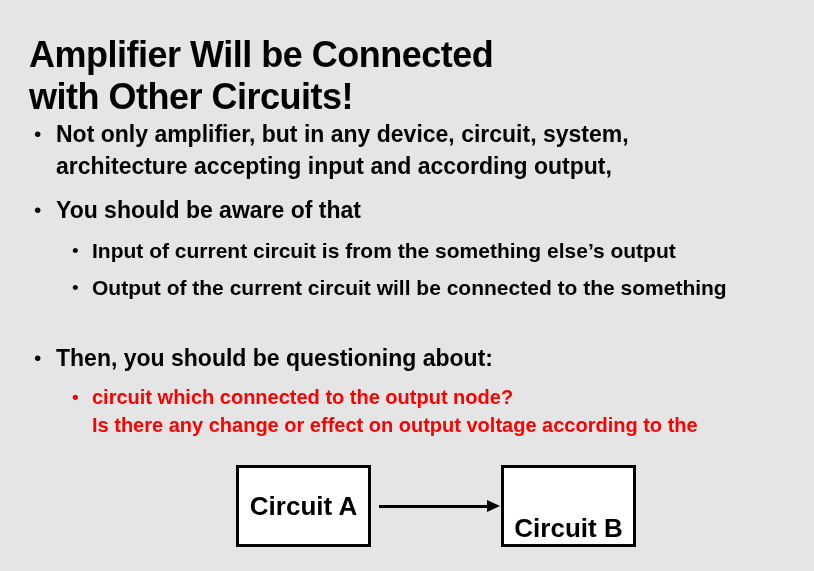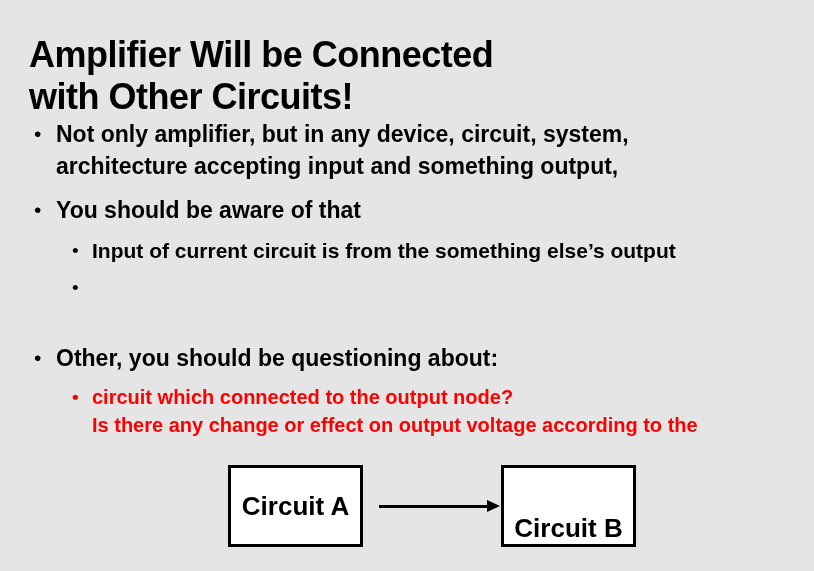--- a/index.html
+++ b/index.html
@@ -33,21 +33,21 @@
   .b5{top:383px;font-weight:bold;color:#fe0000;font-size:20px;line-height:28px;}
   .b5 .dot{color:#fe0000;}
   
   .cbox{
     position:absolute;top:465px;height:82px;
     border:3px solid #000;background:#fff;
     display:flex;align-items:center;justify-content:center;
     font-size:26px;font-weight:bold;
     box-sizing:border-box;
   }
-  #box-a{left:228px;width:135px;}
+  #box-a{left:236px;width:135px;}
   #box-b{left:501px;width:135px;align-items:flex-end;}
   #arrow-line{
     position:absolute;left:379px;top:505px;width:110px;height:3px;background:#000;
   }
   #arrow-head{
     position:absolute;left:487px;top:500px;width:0;height:0;
     border-left:13px solid #000;
     border-top:6px solid transparent;
     border-bottom:6px solid transparent;
   }
@@ -59,48 +59,49 @@
 
   <h1 id="title">
     <div>Amplifier Will be Connected</div>
     <div>with Other Circuits!</div>
   </h1>
 
   <div class="item lvl1 b0">
     <span class="dot">•</span>
     <div class="txt">
       <div>Not only amplifier, but in any device, circuit, system,</div>
-      <div>architecture accepting input and something output,</div>
+      <div>architecture accepting input and according output,</div>
     </div>
   </div>
 
   <div class="item lvl1 b1">
     <span class="dot">•</span>
     <div class="txt">
       <div>You should be aware of that</div>
     </div>
   </div>
 
   <div class="item lvl2 b2">
     <span class="dot">•</span>
     <div class="txt">
       <div>Input of current circuit is from the something else’s output</div>
     </div>
   </div>
 
   <div class="item lvl2 b3">
     <span class="dot">•</span>
     <div class="txt">
+      <div>Output of the current circuit will be connected to the something</div>
     </div>
   </div>
 
   <div class="item lvl1 b4">
     <span class="dot">•</span>
     <div class="txt">
-      <div>Other, you should be questioning about:</div>
+      <div>Then, you should be questioning about:</div>
     </div>
   </div>
 
   <div class="item lvl2 b5">
     <span class="dot">•</span>
     <div class="txt">
       <div>circuit which connected to the output node?</div>
       <div>Is there any change or effect on output voltage according to the</div>
     </div>
   </div>

